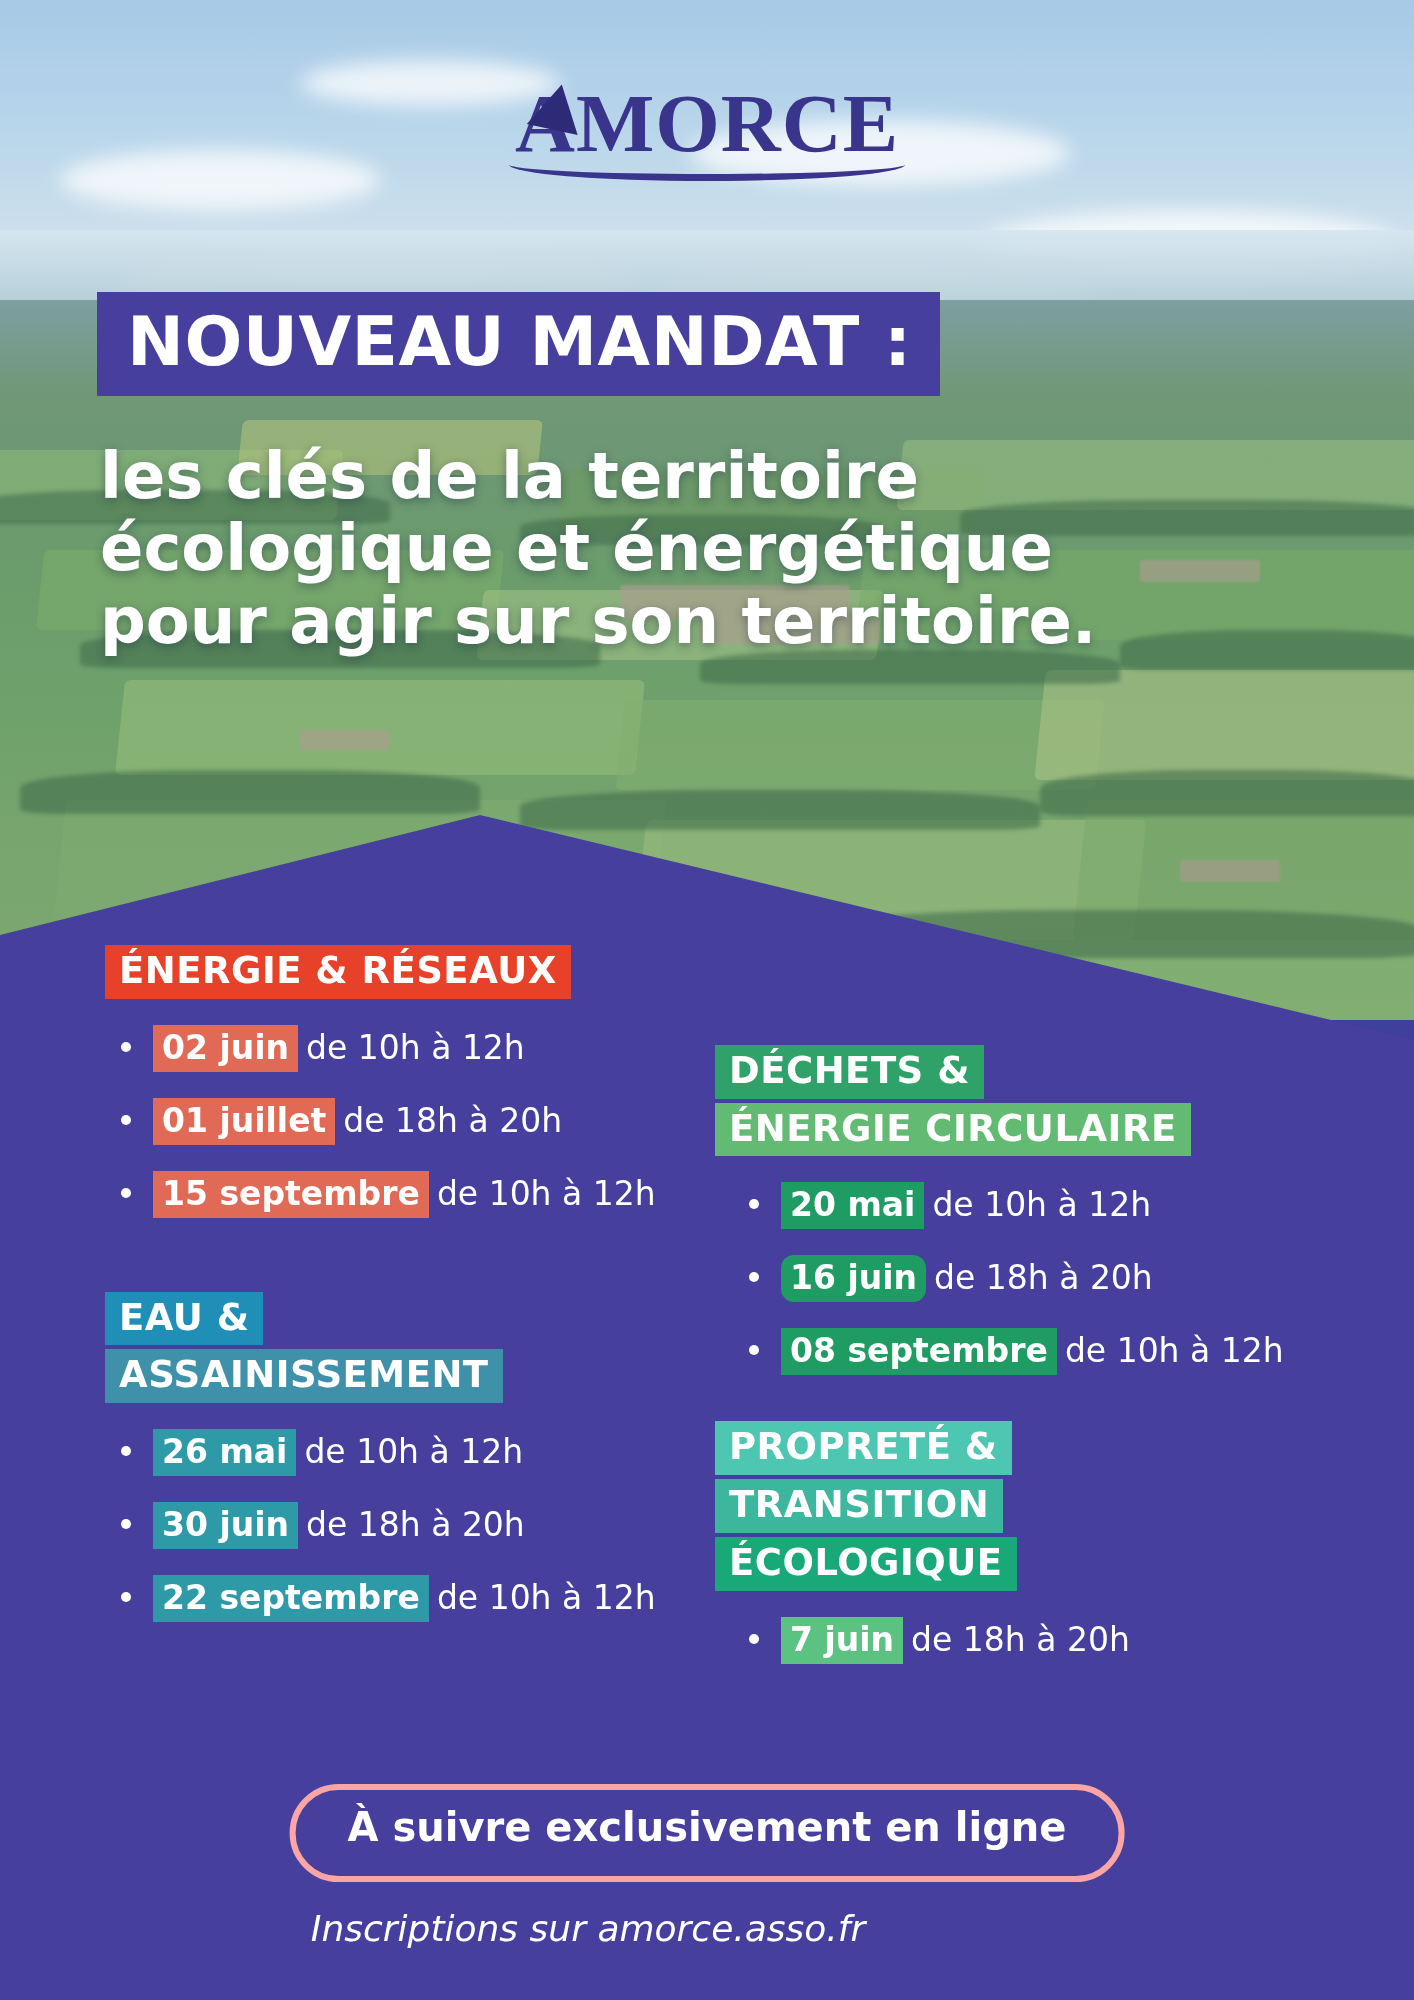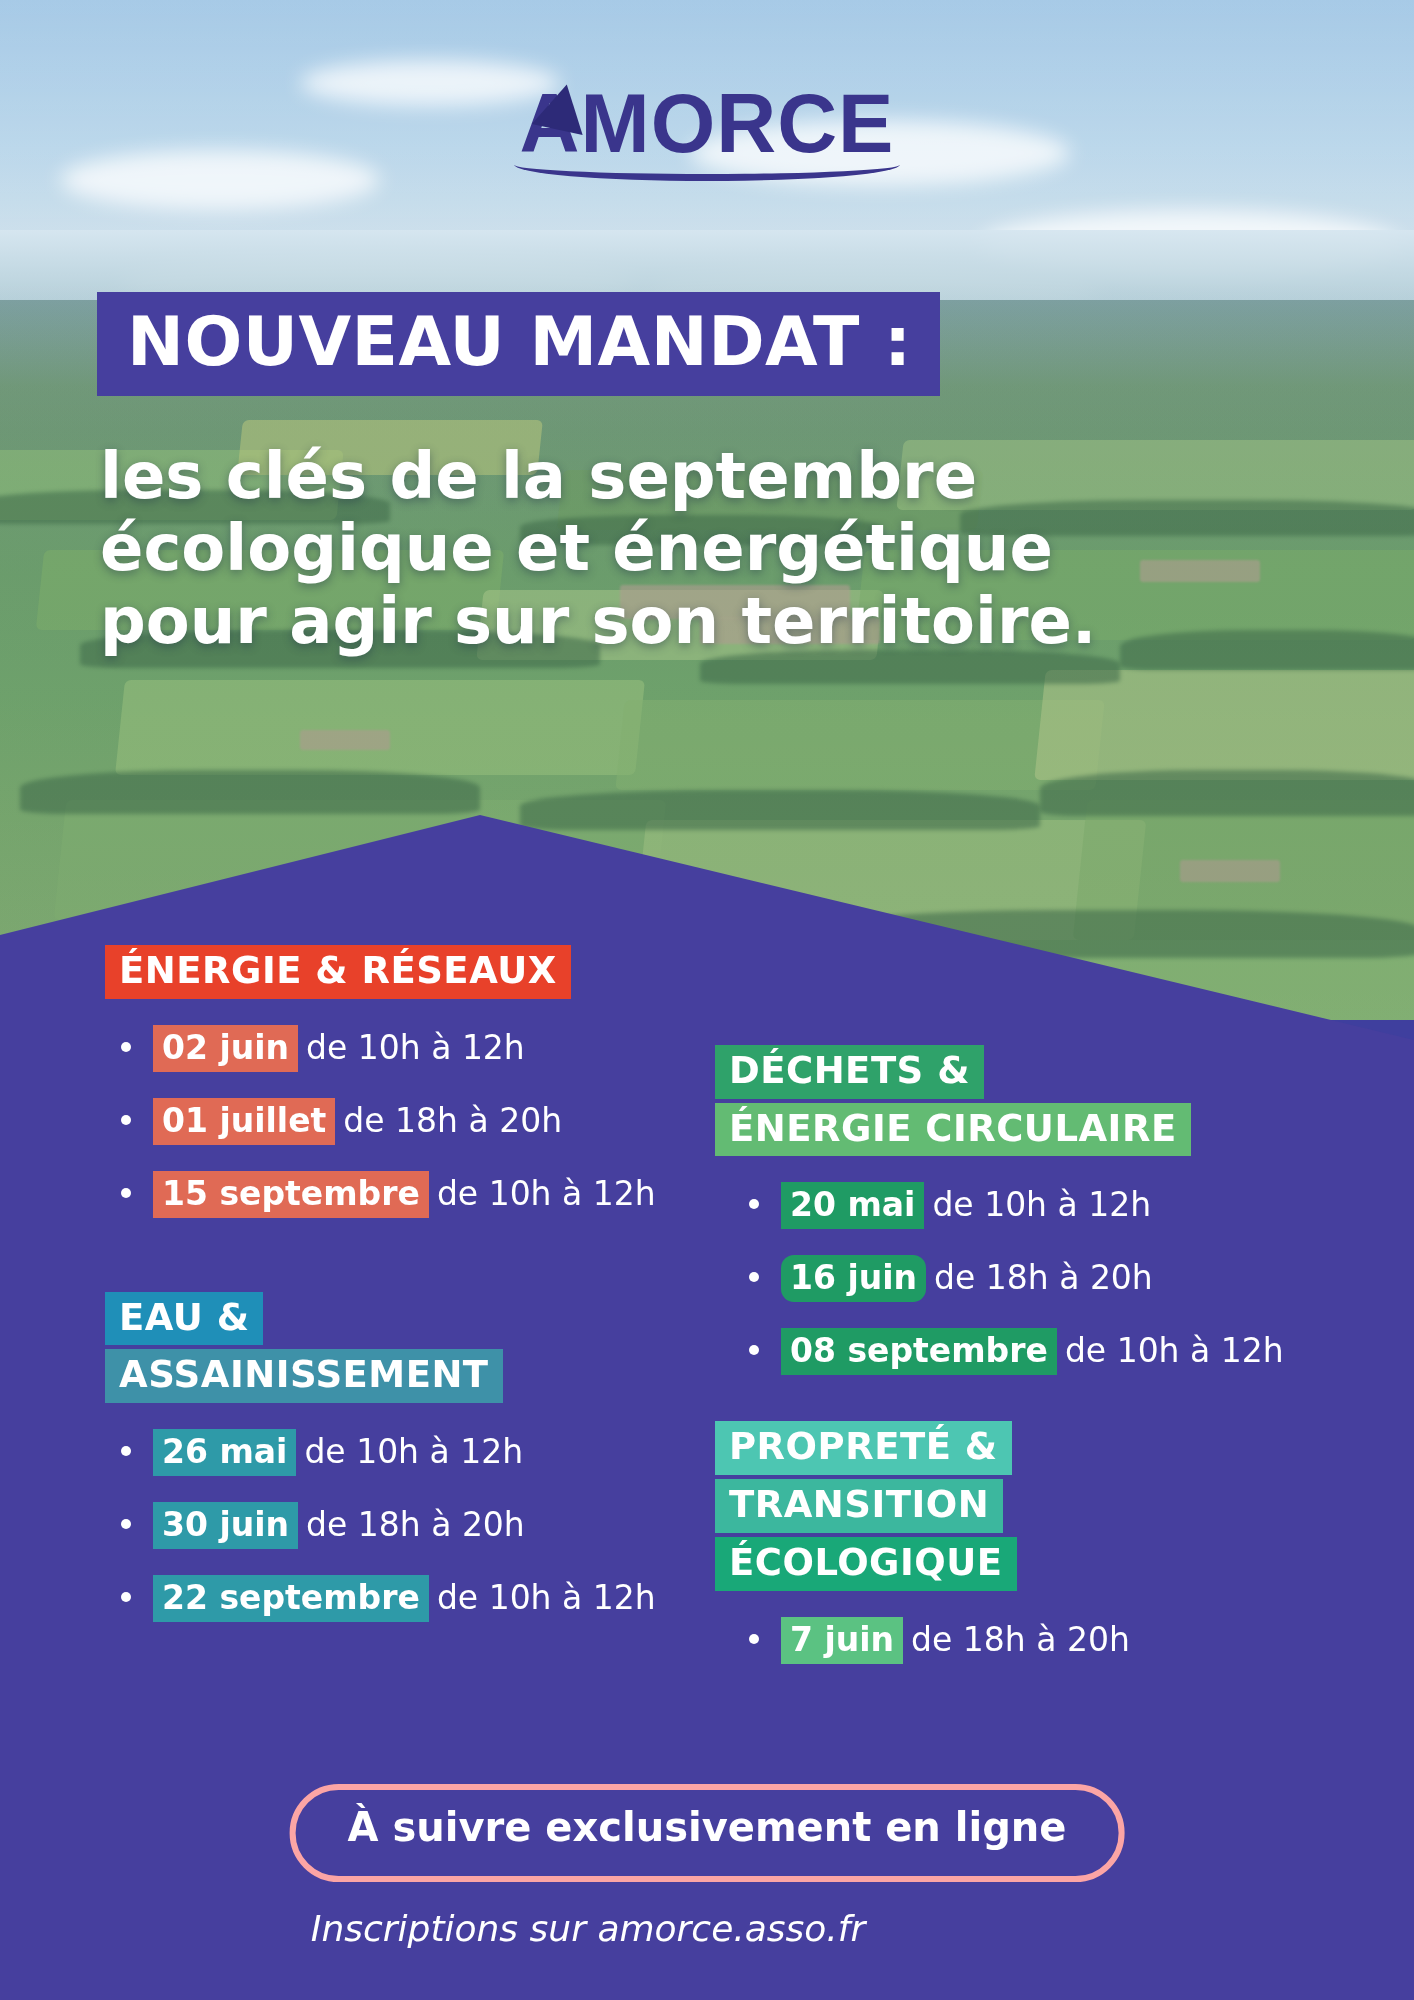--- a/index.html
+++ b/index.html
@@ -96,21 +96,21 @@
   .logo-wrap {
     display: inline-block;
     position: relative;
   }
   .logo-text {
     font-size: 83px;
     font-weight: bold;
     letter-spacing: 1px;
     line-height: 1;
     color: #3a358c;
-    font-family: Liberation Sans, sans-serif;
+    font-family: Liberation Serif, serif;
   }
   .logo-swoosh {
     position: absolute;
     left: -6px; right: -6px;
     bottom: -16px;
     height: 26px;
     border-bottom: 7px solid #3a358c;
     border-radius: 0 0 60% 60%;
   }
   .logo-tri {
@@ -302,21 +302,21 @@
       <span class="logo-text">AMORCE</span>
       <span class="logo-swoosh"></span>
     </span>
   </div>
 
   <div class="headline-band">
     <div class="h1">NOUVEAU MANDAT :</div>
   </div>
 
   <div class="subhead">
-    <div class="line">les clés de la septembre</div>
+    <div class="line">les clés de la territoire</div>
     <div class="line">écologique et énergétique</div>
     <div class="line">pour agir sur son territoire.</div>
   </div>
 
   <div class="col col-left">
 
     <div>
       <div class="cat-title-block">
         <span class="cat-title" style="background:#e8412a;">ÉNERGIE &amp; RÉSEAUX</span>
       </div>

